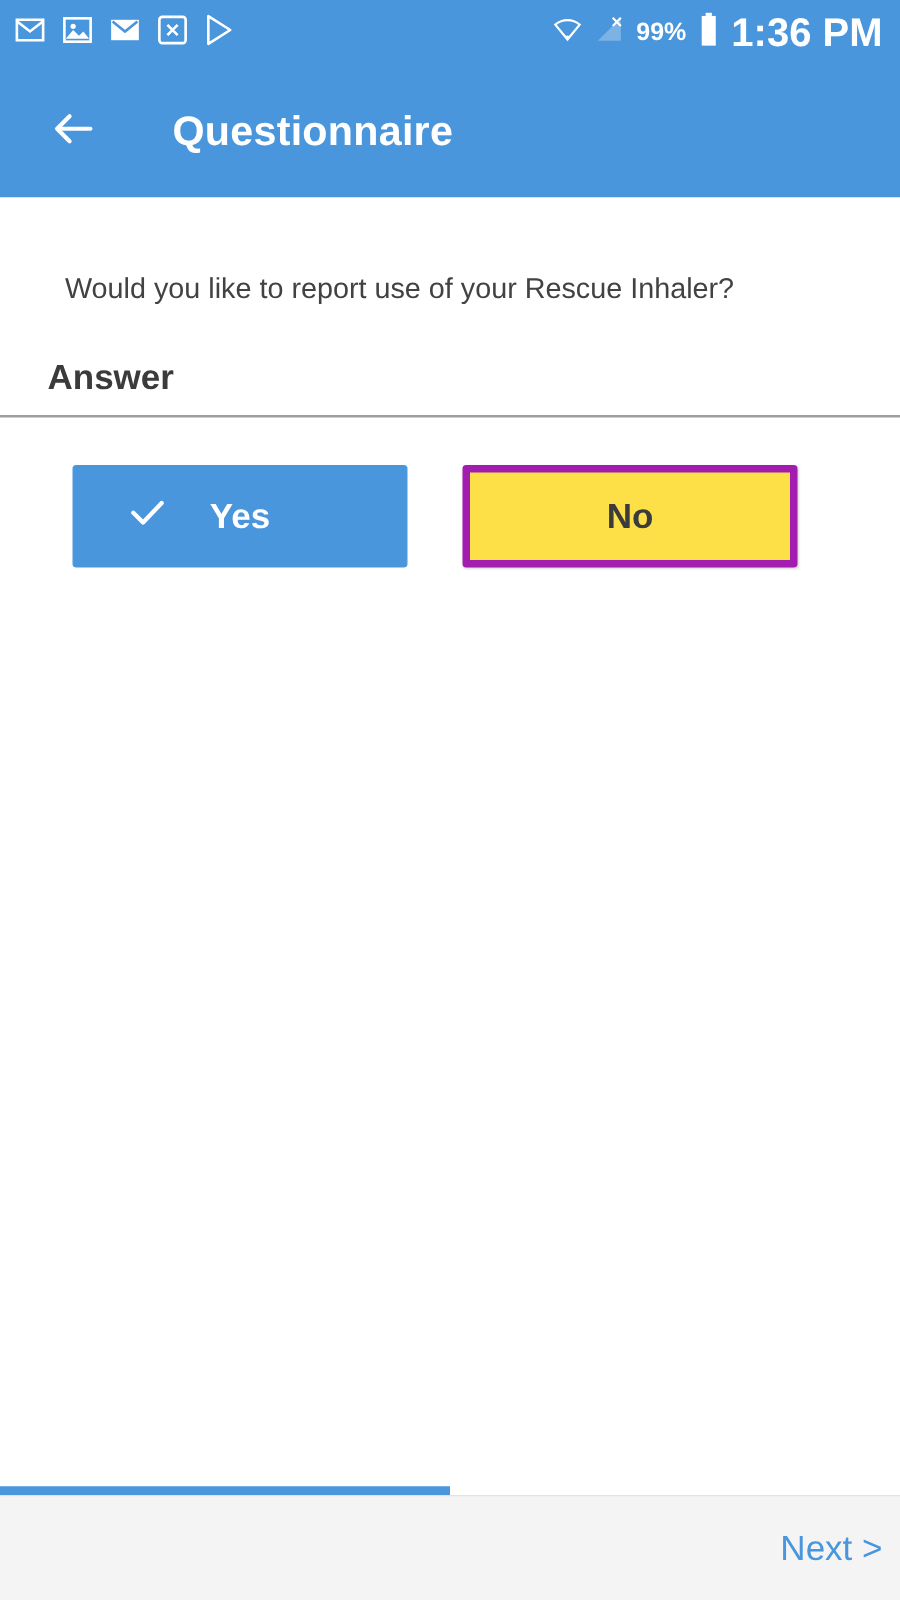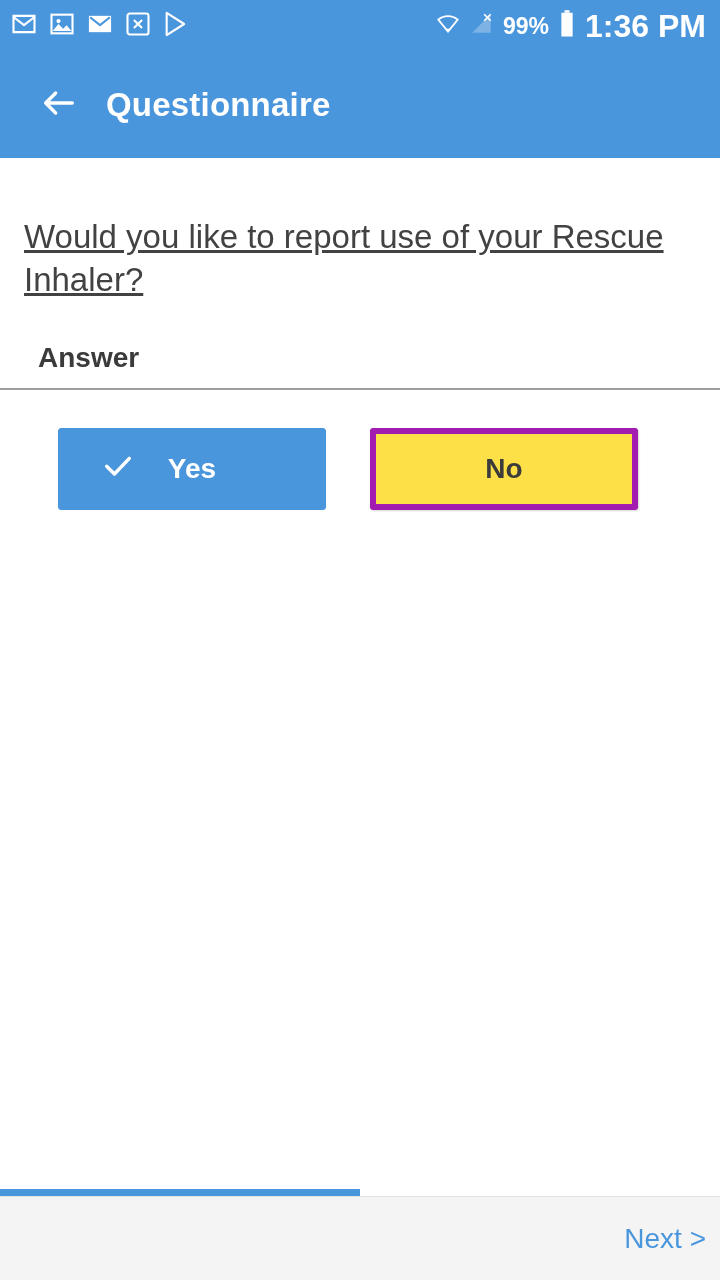--- a/index.html
+++ b/index.html
@@ -35,21 +35,21 @@
   }
   .status-right {
     margin-left: auto;
     display: flex;
     align-items: center;
     gap: 8px;
   }
   .sicon { display: block; }
   .battery-pct {
     color: #ffffff;
-    font-size: 23px;
+    font-size: 20px;
     font-weight: bold;
     letter-spacing: 0px;
     line-height: 1;
   }
   .clock {
     color: #ffffff;
     font-size: 32px;
     font-weight: bold;
     line-height: 1;
   }
@@ -68,39 +68,38 @@
     height: 46px;
     display: flex;
     align-items: center;
     justify-content: center;
     cursor: pointer;
   }
   .app-title {
     color: #ffffff;
     font-size: 33px;
     font-weight: bold;
-    margin-left: 24px;
+    margin-left: 56px;
     letter-spacing: 0.2px;
   }
 
   
   .content {
     flex: 1 1 auto;
     position: relative;
     background: #ffffff;
     display: flex;
     flex-direction: column;
   }
   .question {
-    margin: 58px 38px 0 24px;
-    font-size: 33px;
+    margin: 58px 38px 0 52px;
+    font-size: 23px;
     color: #424242;
     line-height: 1.3;
     max-width: 640px;
-    text-decoration: underline;
   }
   .answer-row {
     margin: 40px 0 0 0;
     padding: 0 38px 14px 38px;
     display: flex;
     align-items: flex-start;
     justify-content: space-between;
     border-bottom: 2px solid #9e9e9e;
   }
   .answer-label {

